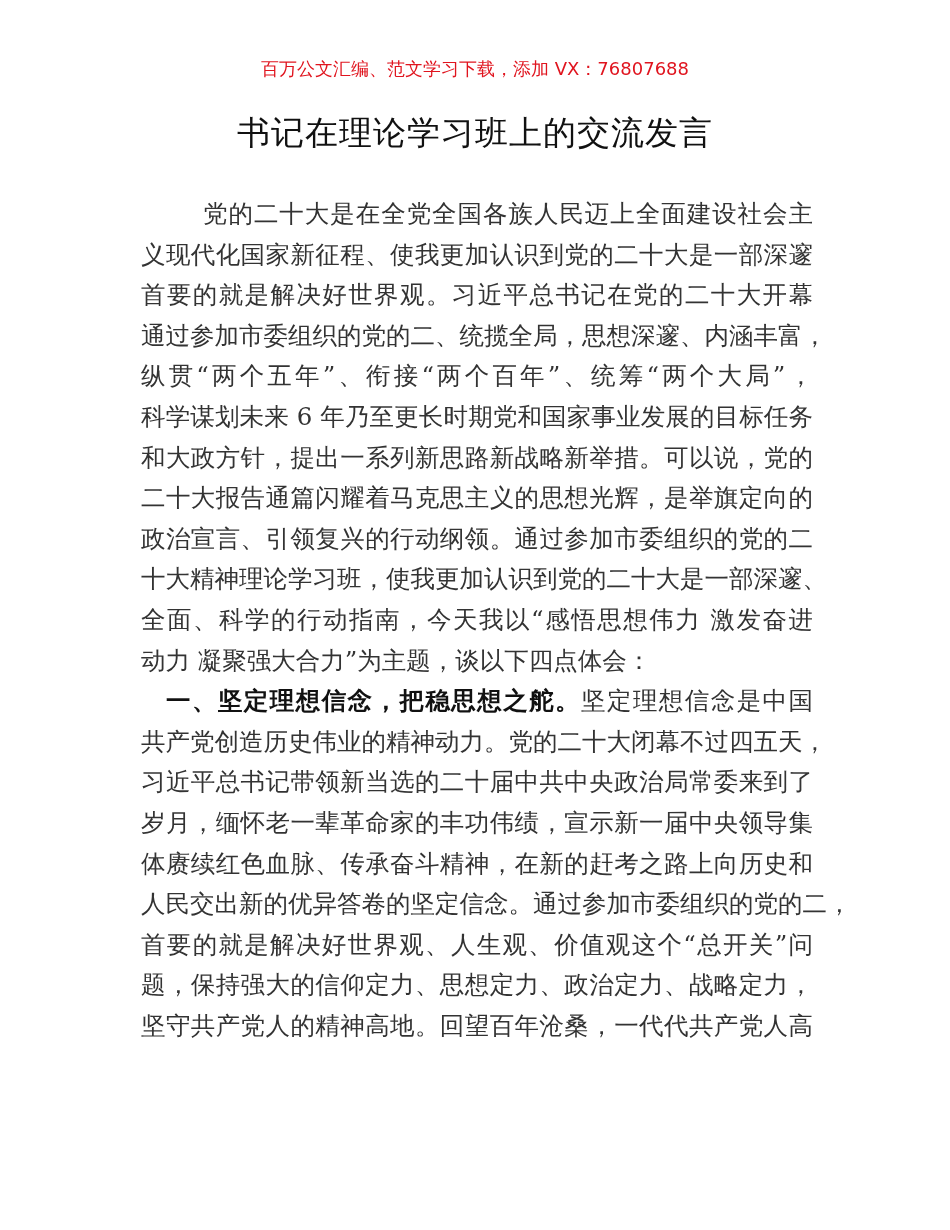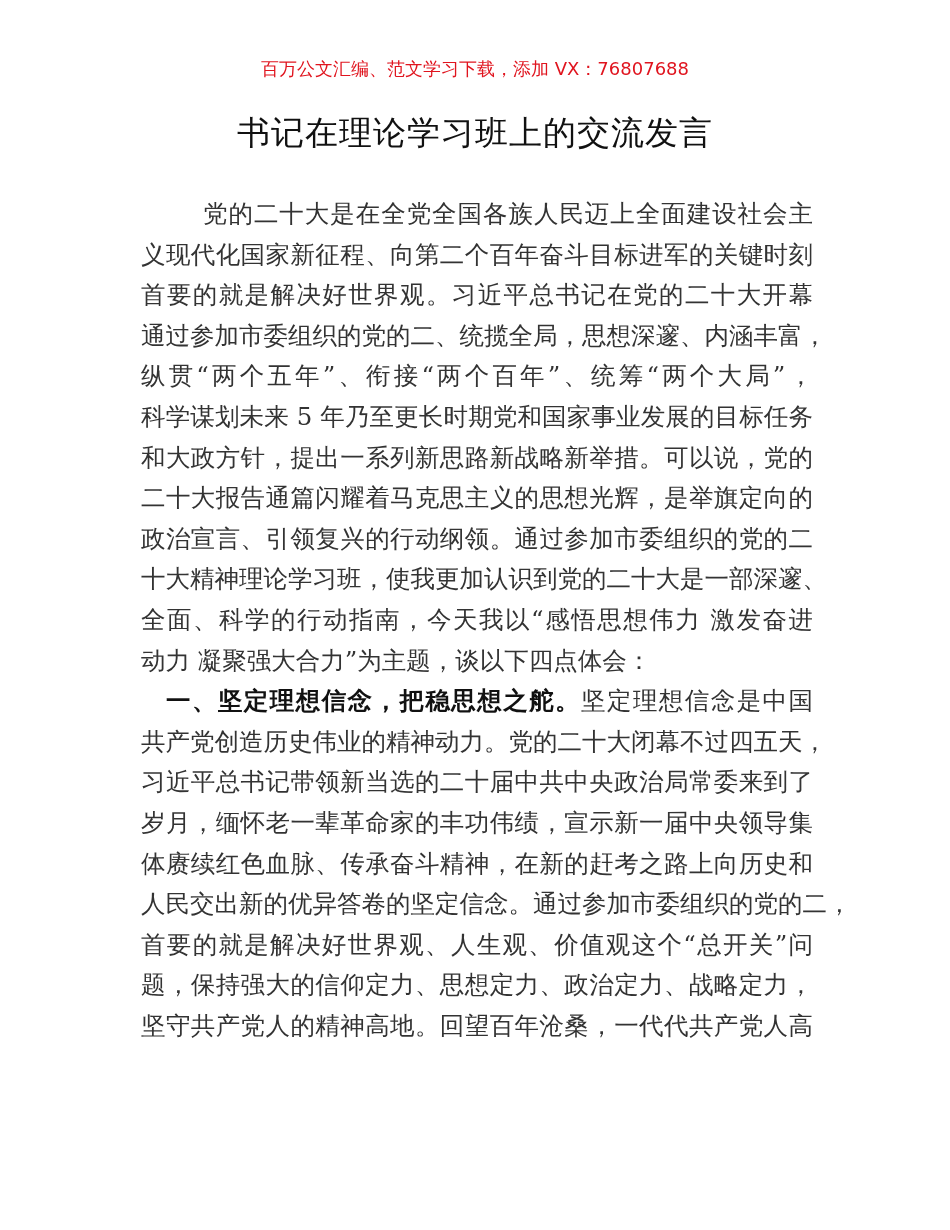--- a/index.html
+++ b/index.html
@@ -80,25 +80,25 @@
 <body>
 
 <div class="page">
   <div class="header-banner">百万公文汇编、范文学习下载，添加 VX：76807688</div>
 
   <div class="doc-title">书记在理论学习班上的交流发言</div>
 
   <div class="body-text">
 
     <span class="line indent">党的二十大是在全党全国各族人民迈上全面建设社会主</span>
-    <span class="line">义现代化国家新征程、向第二个百年奋斗目标进军的关键时刻</span>
+    <span class="line">义现代化国家新征程、使我更加认识到党的二十大是一部深邃</span>
     <span class="line">首要的就是解决好世界观。习近平总书记在党的二十大开幕</span>
     <span class="line">通过参加市委组织的党的二、统揽全局，思想深邃、内涵丰富，</span>
     <span class="line">纵贯“两个五年”、衔接“两个百年”、统筹“两个大局”，</span>
-    <span class="line">科学谋划未来 5 年乃至更长时期党和国家事业发展的目标任务</span>
+    <span class="line">科学谋划未来 6 年乃至更长时期党和国家事业发展的目标任务</span>
     <span class="line">和大政方针，提出一系列新思路新战略新举措。可以说，党的</span>
     <span class="line">二十大报告通篇闪耀着马克思主义的思想光辉，是举旗定向的</span>
     <span class="line">政治宣言、引领复兴的行动纲领。通过参加市委组织的党的二</span>
     <span class="line">十大精神理论学习班，使我更加认识到党的二十大是一部深邃、</span>
     <span class="line">全面、科学的行动指南，今天我以“感悟思想伟力 激发奋进</span>
     <span class="line last">动力 凝聚强大合力”为主题，谈以下四点体会：</span>
 
     <span class="line indent-sm"><span class="bold">一、坚定理想信念，把稳思想之舵。</span><span>坚定理想信念是中国</span></span>
     <span class="line">共产党创造历史伟业的精神动力。党的二十大闭幕不过四五天，</span>
     <span class="line">习近平总书记带领新当选的二十届中共中央政治局常委来到了</span>

